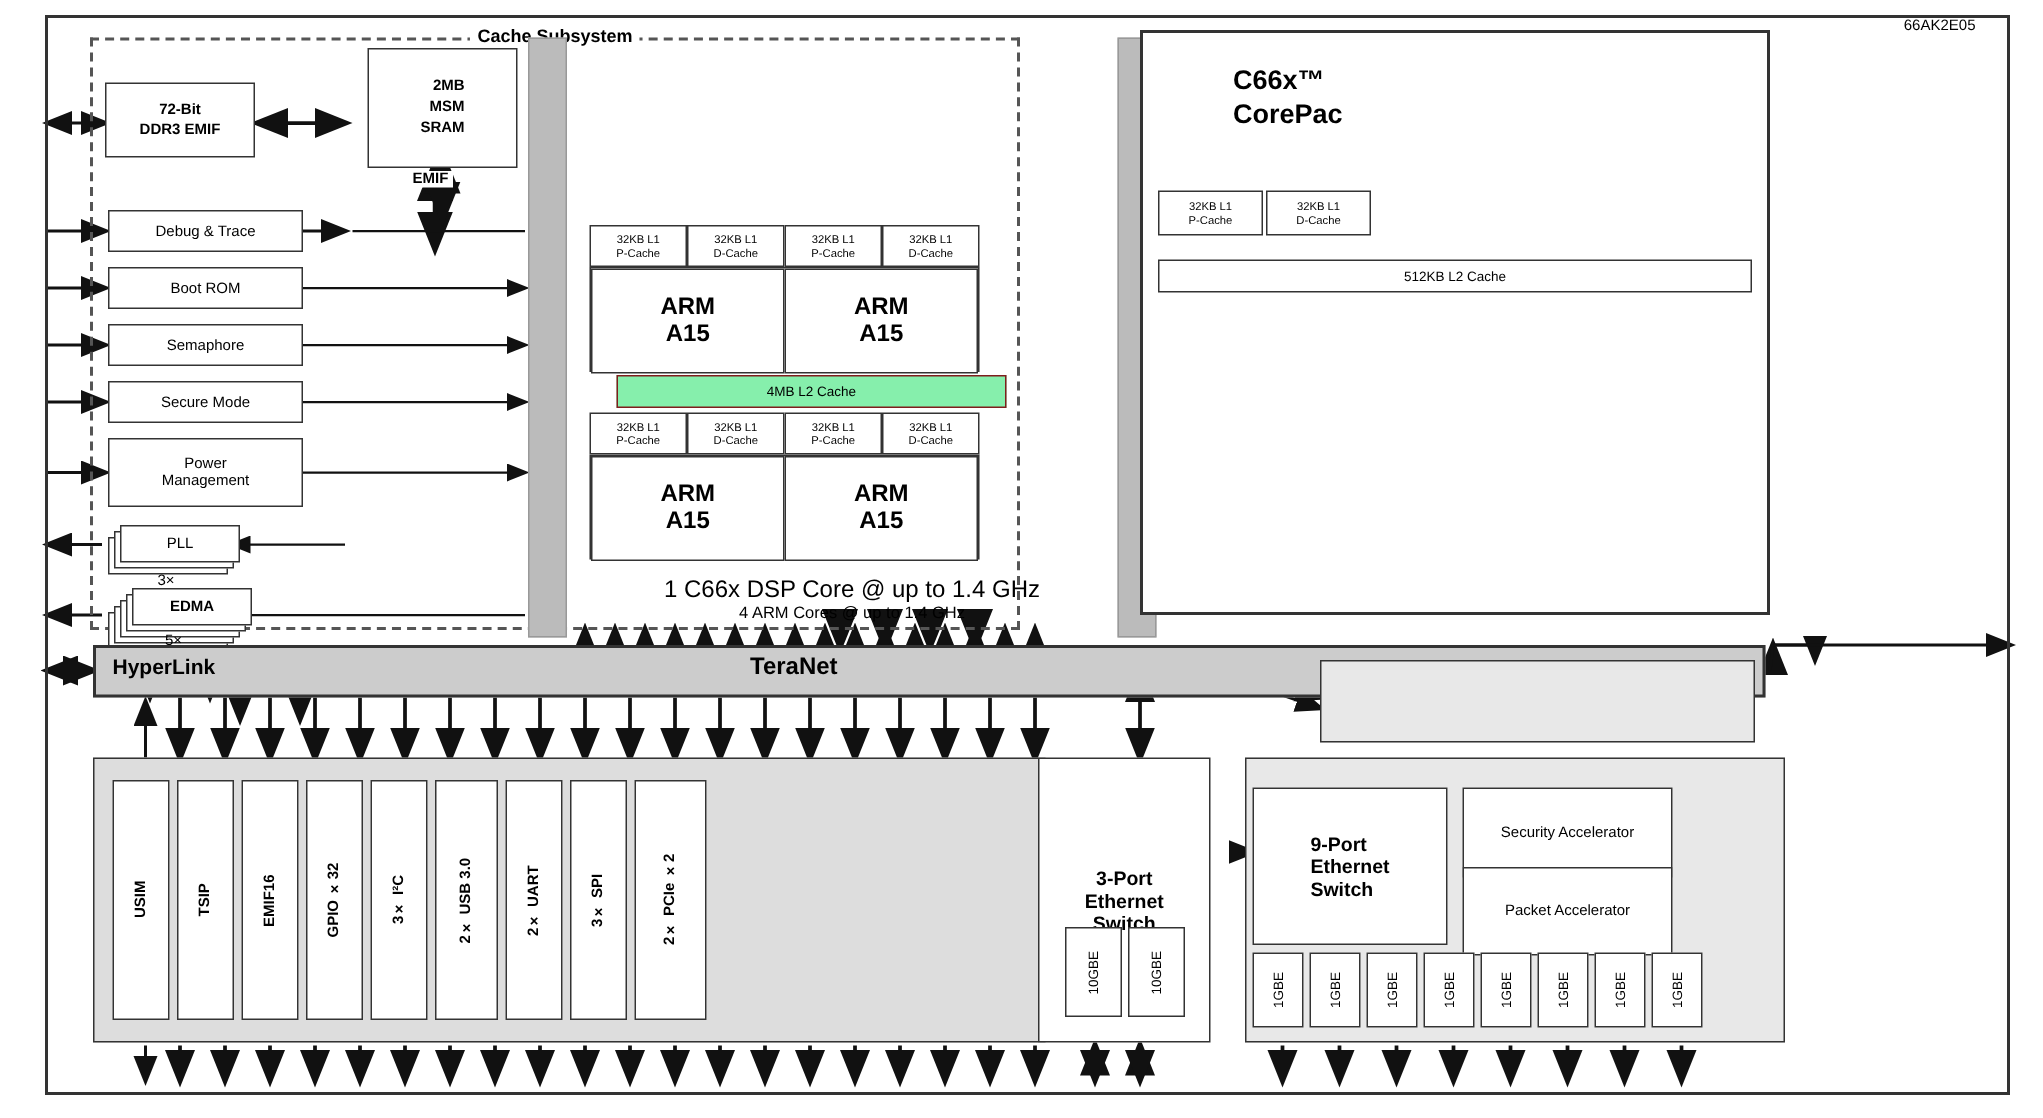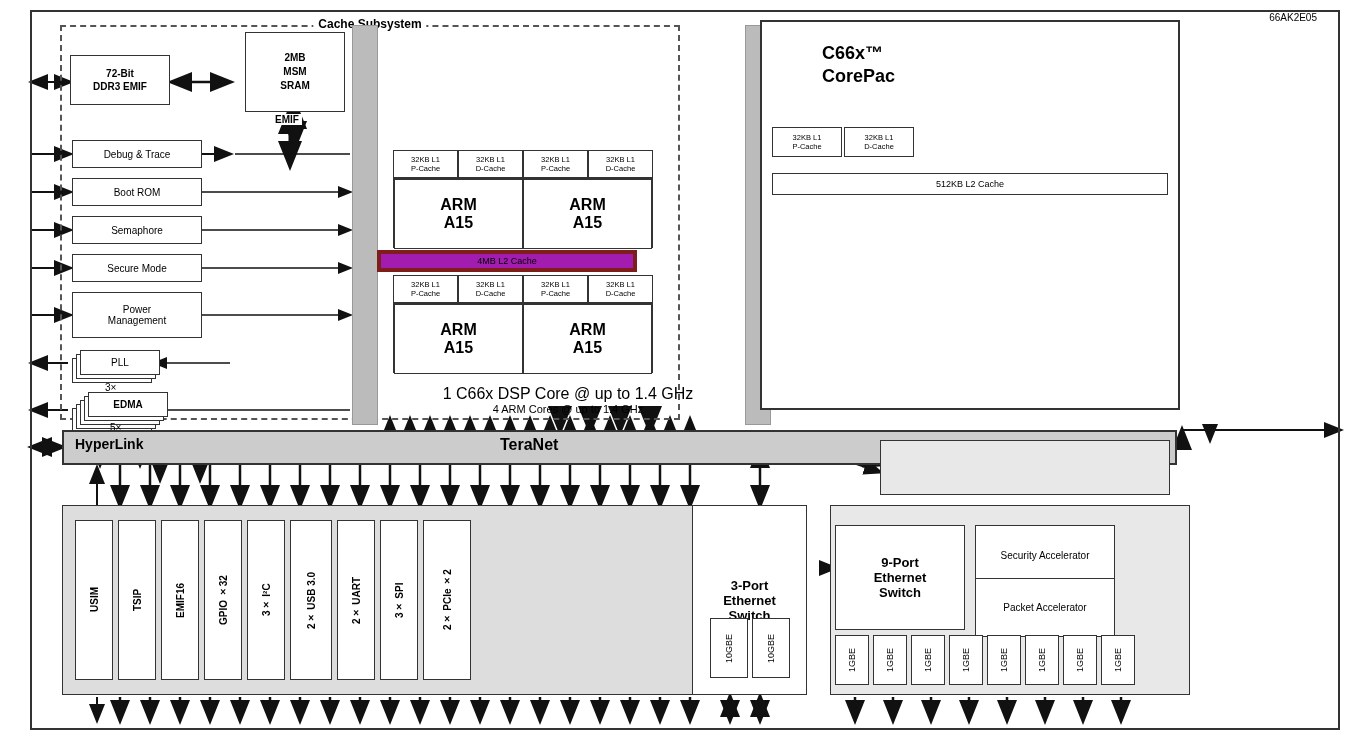--- a/index.html
+++ b/index.html
@@ -162,21 +162,20 @@
       border: 1.5px solid #333;
       background: #e8e8e8;
     }
     .eth9-box {
       position: absolute;
       left: 835px; top: 525px;
       width: 130px; height: 105px;
       border: 1.5px solid #333;
       background: #fff;
       display: flex; align-items: center; justify-content: center;
-      text-align: center;
       font-size: 13px;
       font-weight: bold;
     }
     .security-acc-box {
       position: absolute;
       left: 975px; top: 525px;
       width: 140px; height: 60px;
       border: 1.5px solid #333;
       background: #fff;
       display: flex; align-items: center; justify-content: center;
@@ -409,21 +408,21 @@
   <div class="main-outer"></div>
 
   <div class="memory-subsystem">
     <span class="memory-subsystem-label">Cache Subsystem</span>
   </div>
 
   <div class="periph-box ddr3-box">
     <span style="font-weight:bold;font-size:10px;line-height:1.3;">72-Bit<br>DDR3 EMIF</span>
   </div>
 
-  <div style="position:absolute;left:245px;top:32px;width:100px;height:80px;border:1.5px solid #333;background:#fff;display:flex;align-items:center;justify-content:center;text-align:center;">
+  <div style="position:absolute;left:245px;top:32px;width:100px;height:80px;border:1.5px solid #333;background:#fff;display:flex;align-items:center;justify-content:center;text-align:right;">
     <span style="font-size:10px;font-weight:bold;line-height:1.4;">2MB<br>MSM<br>SRAM</span>
   </div>
 
   <div style="position:absolute;left:272px;top:114px;font-size:10px;font-weight:bold;background:#fff;padding:0 3px;">EMIF</div>
 
   <div style="position:absolute;left:352px;top:25px;width:26px;height:400px;background:#bbb;border:1px solid #999;"></div>
   <div style="position:absolute;left:745px;top:25px;width:26px;height:400px;background:#bbb;border:1px solid #999;"></div>
 
   <div class="periph-box debug-box" style="left:72px;top:140px;width:130px;height:28px;">Debug &amp; Trace</div>
 
@@ -465,21 +464,21 @@
     <div class="cache-box" style="width:65px;height:28px;">32KB L1<br>D-Cache</div>
     <div class="cache-box" style="width:65px;height:28px;">32KB L1<br>P-Cache</div>
     <div class="cache-box" style="width:65px;height:28px;">32KB L1<br>D-Cache</div>
   </div>
 
   <div style="position:absolute;left:393px;top:178px;width:260px;height:70px;display:flex;gap:0;border:1px solid #333;background:#e8e8e8;">
     <div class="arm-box" style="width:130px;height:70px;font-size:16px;">ARM<br>A15</div>
     <div class="arm-box" style="width:130px;height:70px;font-size:16px;border-left:1px solid #333;">ARM<br>A15</div>
   </div>
 
-  <div style="position:absolute;left:377px;top:250px;width:260px;height:22px;border:4px solid #7f1d1d;background:#a21caf;display:flex;align-items:center;justify-content:center;font-size:9px;">4MB L2 Cache</div>
+  <div style="position:absolute;left:411px;top:250px;width:260px;height:22px;border:1px solid #7f1d1d;background:#86efac;display:flex;align-items:center;justify-content:center;font-size:9px;">4MB L2 Cache</div>
 
   <div style="position:absolute;left:393px;top:275px;display:flex;gap:0;">
     <div class="cache-box" style="width:65px;height:28px;">32KB L1<br>P-Cache</div>
     <div class="cache-box" style="width:65px;height:28px;">32KB L1<br>D-Cache</div>
     <div class="cache-box" style="width:65px;height:28px;">32KB L1<br>P-Cache</div>
     <div class="cache-box" style="width:65px;height:28px;">32KB L1<br>D-Cache</div>
   </div>
 
   <div style="position:absolute;left:393px;top:303px;width:260px;height:70px;display:flex;gap:0;border:1px solid #333;background:#e8e8e8;">
     <div class="arm-box" style="width:130px;height:70px;font-size:16px;">ARM<br>A15</div>

